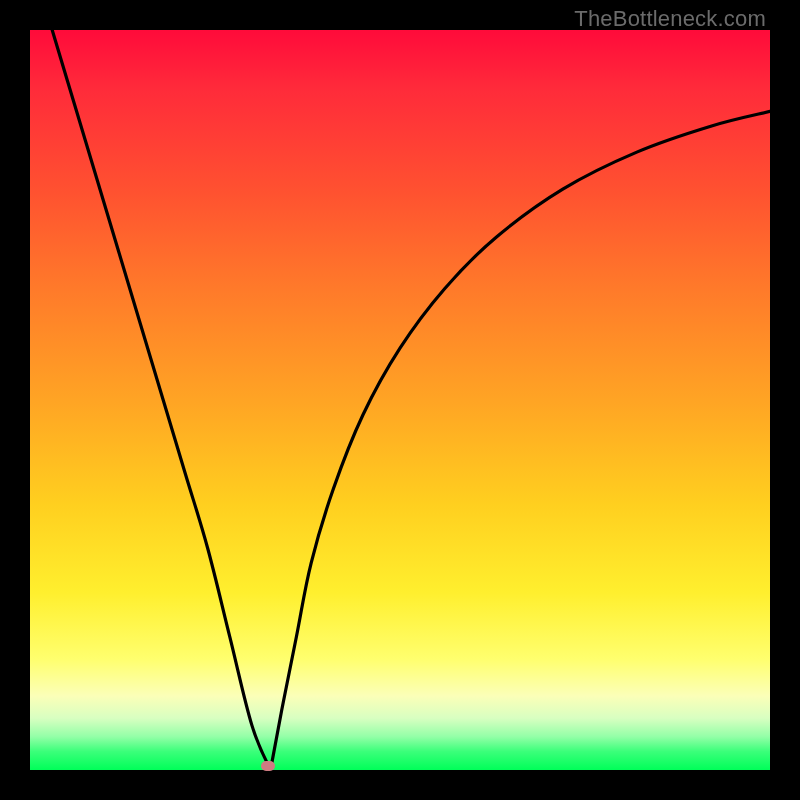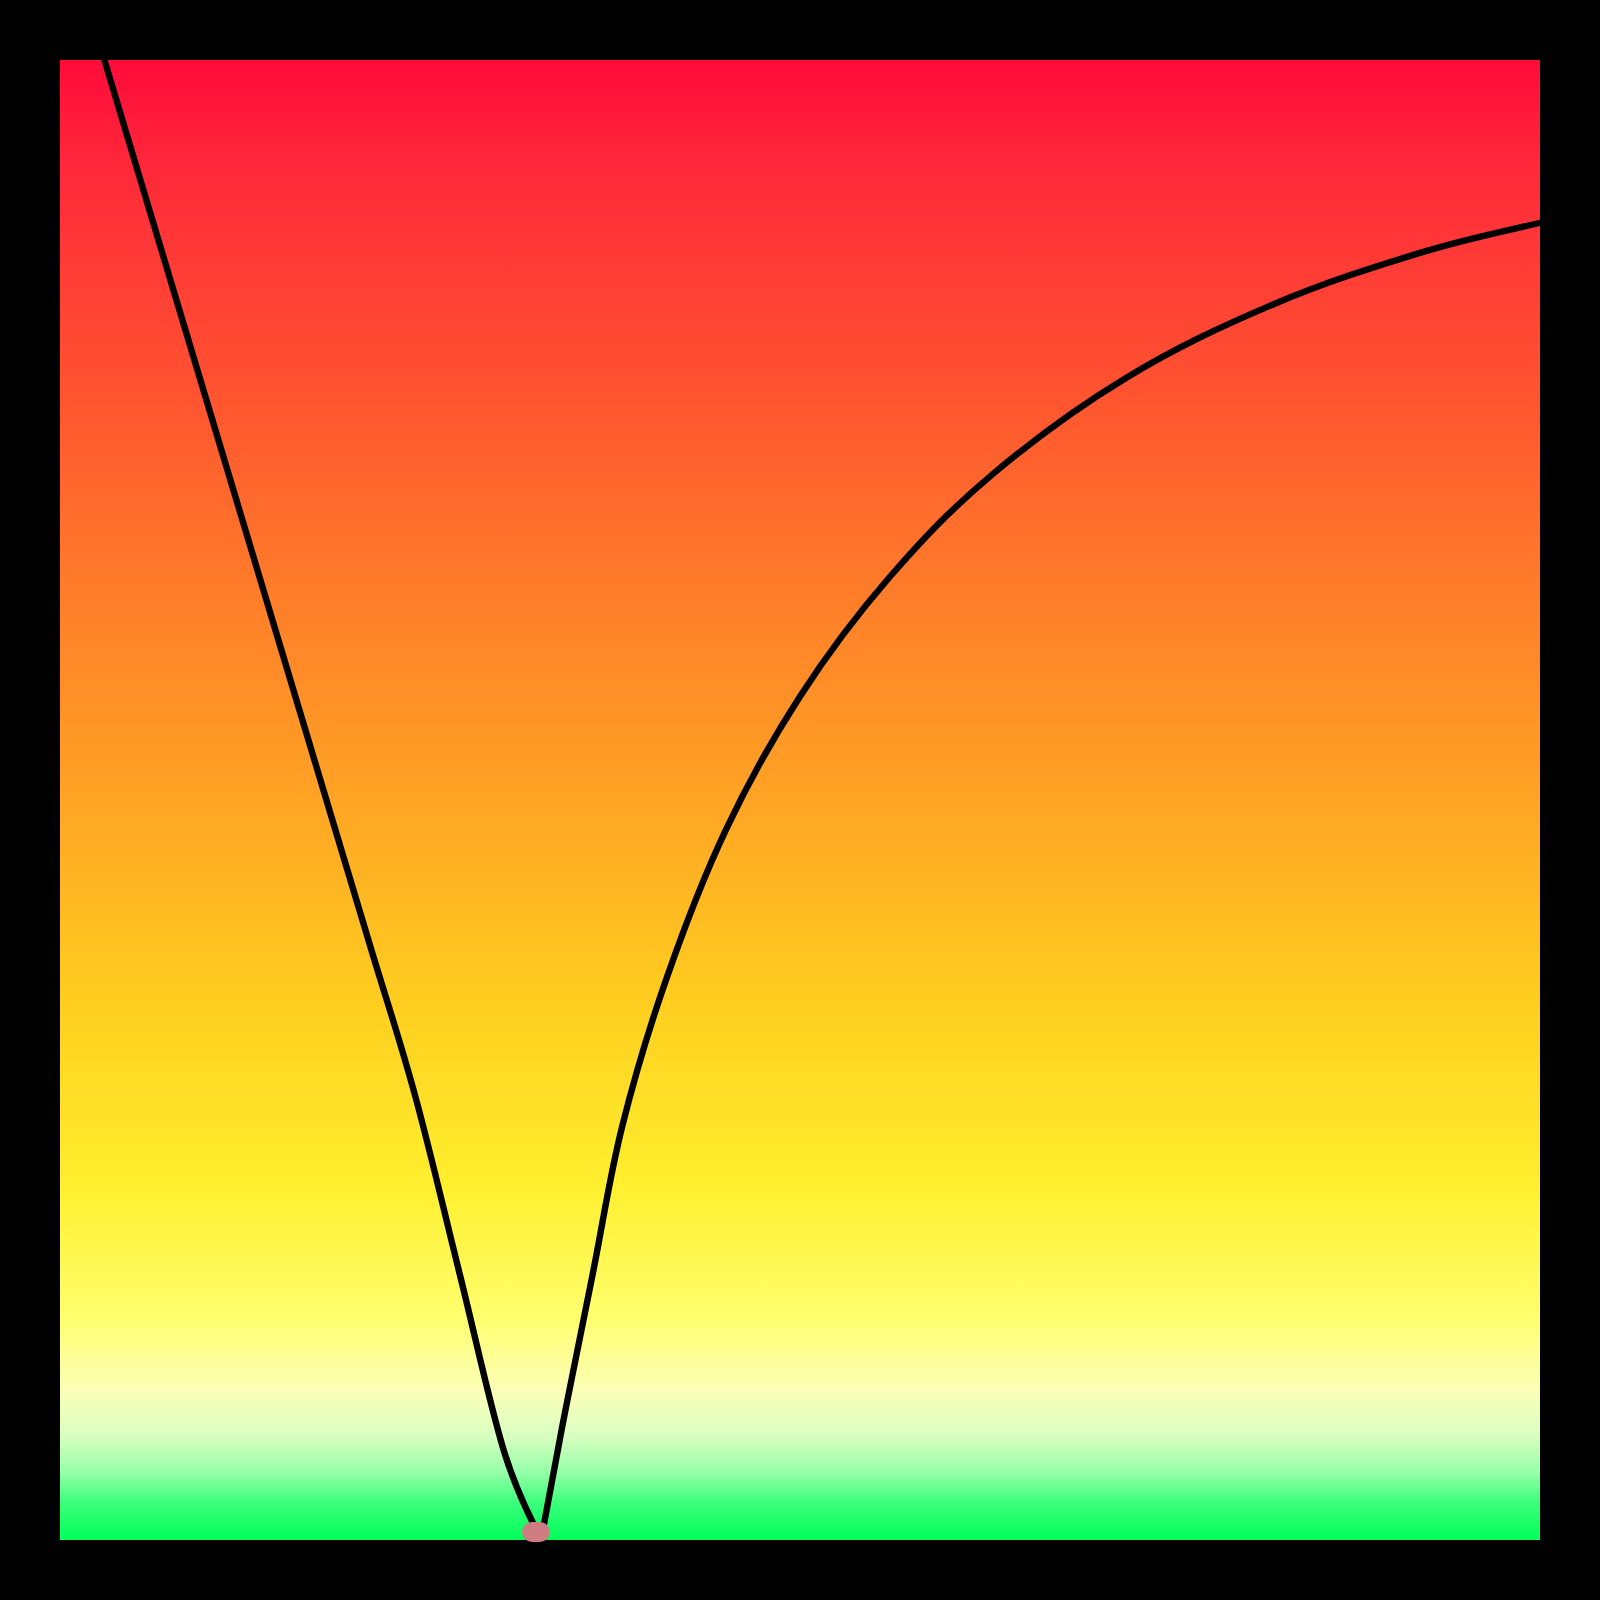--- a/index.html
+++ b/index.html
@@ -55,20 +55,21 @@
     height: 10px;
     background: #cf7b82;
     border-radius: 5px;
     transform: translate(-50%, -50%);
   }
 </style>
 </head>
 <body>
 
 <div class="frame">
+  <div class="watermark">TheBottleneck.com</div>
   <div class="plot-area">
     <svg class="curve" viewBox="0 0 740 740" preserveAspectRatio="none">
       <path id="left-path" fill="none" stroke="#000" stroke-width="3.2" stroke-linecap="round" stroke-linejoin="round" d="M 22.2 0 C 26.195999999999998 13.32 36.408 47.36 44.4 74 C 52.391999999999996 100.64 58.608 121.36 66.6 148 C 74.592 174.64 80.80799999999999 195.36 88.8 222 C 96.792 248.64 103.008 269.36 111 296 C 118.992 322.64 125.20799999999998 343.36 133.2 370 C 141.19199999999998 396.64 147.40800000000002 417.36 155.4 444 C 163.392 470.64 169.608 488.696 177.6 518 C 185.59199999999998 547.304 191.80800000000002 574.832 199.8 606.8 C 207.792 638.7679999999999 214.674 671.624 222 695.6 C 229.326 719.576 237.17 732.008 240.5 740"></path>
       <path id="right-path" fill="none" stroke="#000" stroke-width="3.2" stroke-linecap="round" stroke-linejoin="round" d="M 240.5 740 C 242.498 729.3439999999999 246.93800000000002 704.776 251.60000000000002 680.8 C 256.262 656.824 261.072 633.4399999999999 266.4 606.8 C 271.72799999999995 580.16 274.53999999999996 559.4399999999999 281.2 532.8 C 287.86 506.15999999999997 294.07599999999996 485.44 303.4 458.8 C 312.724 432.16 321.012 410.108 333 384.8 C 344.988 359.492 355.348 340.84400000000005 370 318.20000000000005 C 384.652 295.55600000000004 397.08400000000006 278.98 414.40000000000003 259 C 431.716 239.02 444.88800000000003 225.18200000000004 466.2 207.20000000000005 C 487.51199999999994 189.21800000000005 507.49199999999996 174.41800000000003 532.8 159.10000000000002 C 558.108 143.782 580.16 133.42200000000003 606.8 122.10000000000002 C 633.4399999999999 110.77800000000002 656.8240000000001 103.52600000000005 680.8000000000001 96.20000000000005 C 704.7760000000001 88.87400000000004 729.344 84.064 740 81.39999999999998"></path>
     </svg>
     <div id="marker" class="marker" style="left: 238.28px; top: 736.3px;"></div>
   </div>
 </div>
 
 </body></html>

